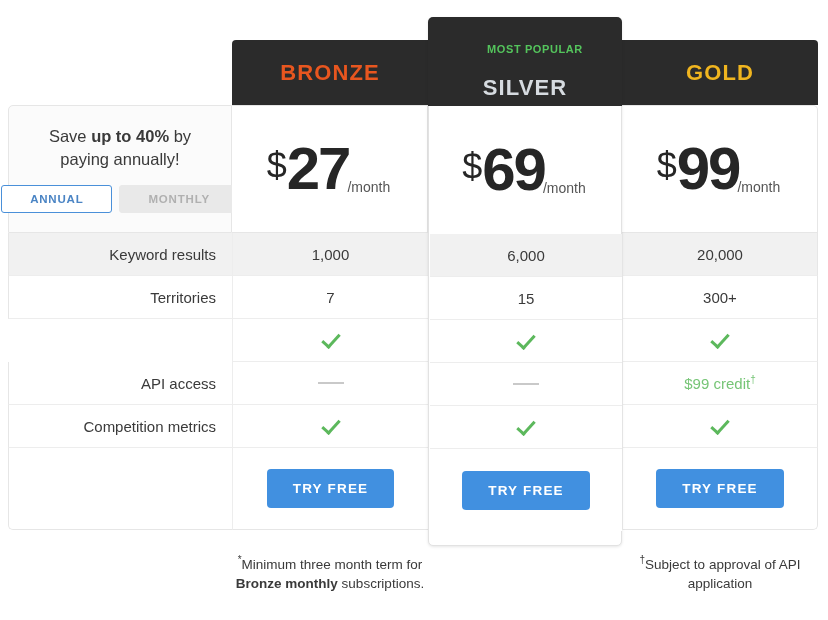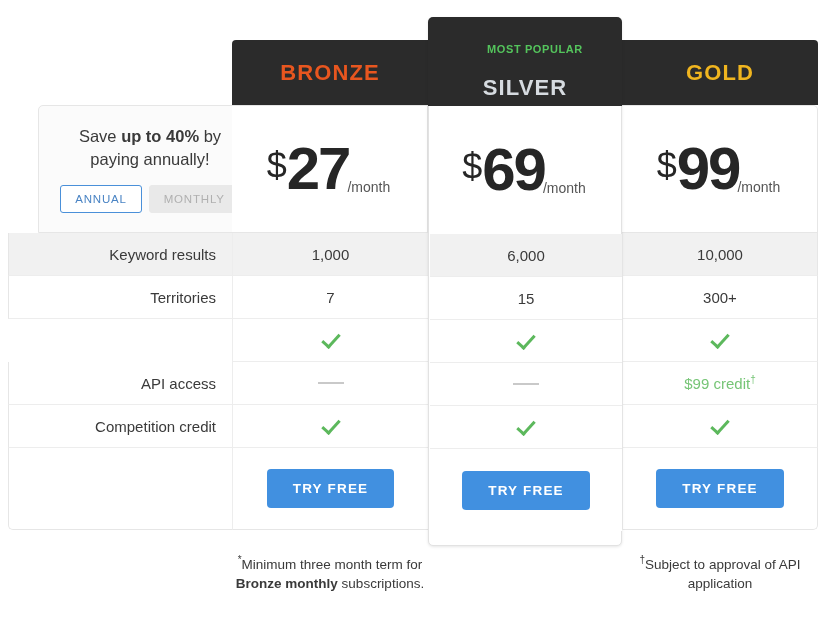--- a/index.html
+++ b/index.html
@@ -94,43 +94,42 @@
     width: 224px;
     height: 128px;
     background: #fbfbfb;
     border: 1px solid #e6e6e6;
     border-radius: 5px 0 0 0;
     box-sizing: border-box;
     display: flex;
     flex-direction: column;
     align-items: center;
     justify-content: center;
-    margin-left: 30px;
   }
 
   .promo-text {
     font-size: 16.5px;
     line-height: 23px;
     text-align: center;
     color: #3a3a3a;
     padding: 0 14px;
   }
   .promo-text b { font-weight: bold; }
 
   .toggle-row {
     margin-top: 14px;
     display: flex;
     gap: 7px;
   }
 
   .toggle-btn {
     font-size: 11.5px;
-    font-weight: normal;
+    font-weight: bold;
     letter-spacing: 0.8px;
-    padding: 7px 14px;
+    padding: 7px 28px;
     border-radius: 3px;
     box-sizing: border-box;
   }
   .toggle-on {
     background: #ffffff;
     border: 1px solid #4a90d9;
     color: #4a84c4;
   }
   .toggle-off {
     background: #e9e9e9;
@@ -381,21 +380,21 @@
       <span class="per-month">/month</span>
     </div>
   </div>
 
   <div class="feat-row shaded" style="top:233px">
     <div class="feat-cell c-label">Keyword results</div>
     <div class="feat-cell c-bronze">
         <span class="c-val">1,000</span>
       </div>
     <div class="feat-cell c-gold">
-        <span class="c-val">10,000</span>
+        <span class="c-val">20,000</span>
       </div>
   </div>
 
   <div class="feat-row plain" style="top:276px">
     <div class="feat-cell c-label">Territories</div>
     <div class="feat-cell c-bronze">
         <span class="c-val">7</span>
       </div>
     <div class="feat-cell c-gold">
         <span class="c-val">300+</span>
@@ -415,21 +414,21 @@
     <div class="feat-cell c-label">API access</div>
     <div class="feat-cell c-bronze">
         <span class="dash"></span>
       </div>
     <div class="feat-cell c-gold">
       <span class="credit-text"><span>$99 credit</span><sup>†</sup></span>
     </div>
   </div>
 
   <div class="feat-row plain" style="top:405px">
-    <div class="feat-cell c-label">Competition credit</div>
+    <div class="feat-cell c-label">Competition metrics</div>
     <div class="feat-cell c-bronze">
         <span class="check"></span>
       </div>
     <div class="feat-cell c-gold">
         <span class="check"></span>
       </div>
   </div>
 
   <div class="cta-row">
     <div class="cta-cell cta-label"></div>

